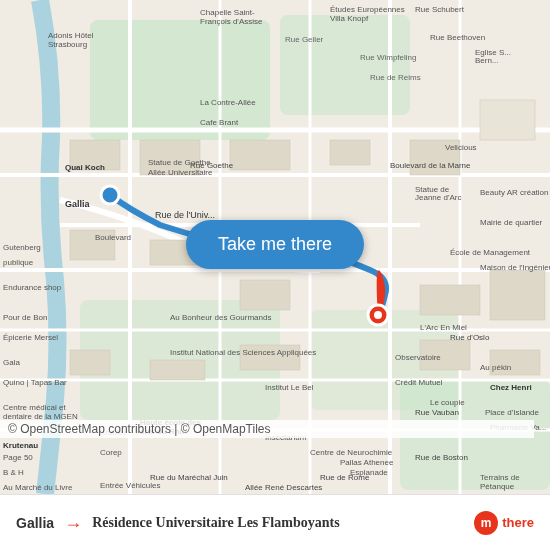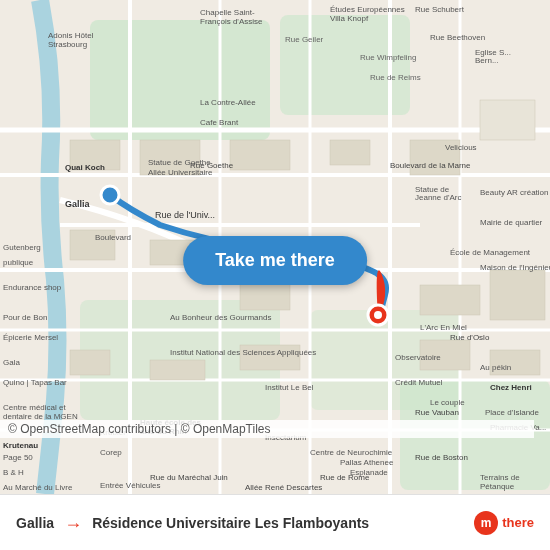--- a/index.html
+++ b/index.html
@@ -25,26 +25,25 @@
       position: absolute;
       top: 50%;
       left: 50%;
       transform: translate(-50%, -55%);
       background: #3388cc;
       color: white;
       border: none;
       border-radius: 25px;
       padding: 14px 32px;
       font-size: 18px;
-      font-weight: bold;
+      font-weight: normal;
       cursor: pointer;
       white-space: nowrap;
       box-shadow: 0 2px 8px rgba(0,0,0,0.3);
       z-index: 10;
-      margin-top: 16px;
     }
 
     
     .bottom-bar {
       background: white;
       padding: 12px 16px;
       display: flex;
       align-items: center;
       gap: 10px;
       border-top: 1px solid #e0e0e0;
@@ -61,20 +60,21 @@
       color: #e8341c;
       font-size: 18px;
       flex-shrink: 0;
     }
 
     .to-label {
       font-size: 14px;
       font-weight: bold;
       color: #333;
       flex: 1;
+      font-family: Liberation Serif, serif;
     }
 
     .moovit-logo {
       display: flex;
       align-items: center;
       gap: 4px;
       font-size: 13px;
       font-weight: bold;
       color: #e8341c;
       flex-shrink: 0;

